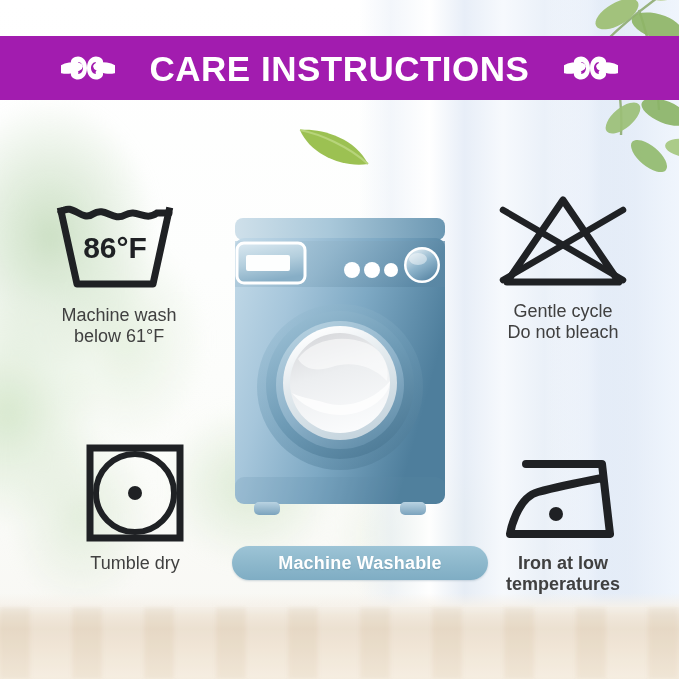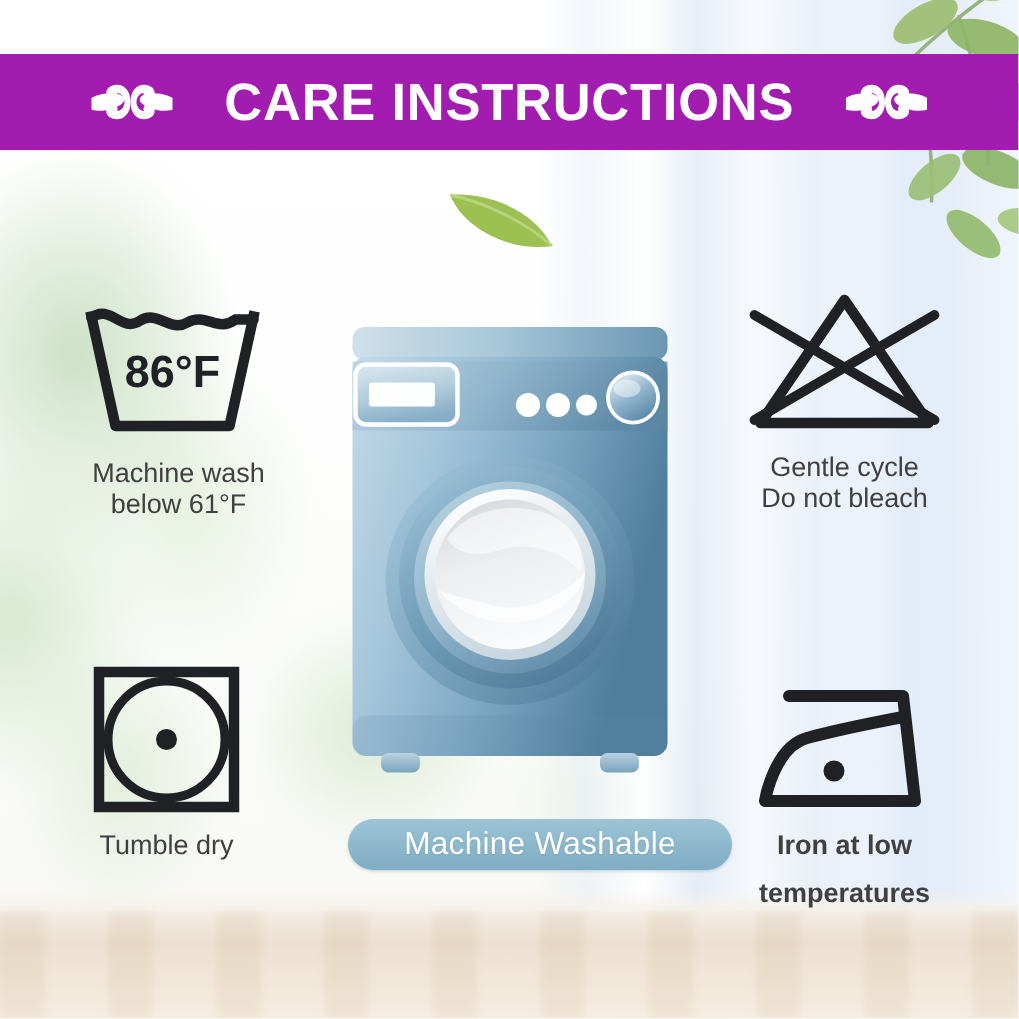--- a/index.html
+++ b/index.html
@@ -95,37 +95,38 @@
   .care{
     position:absolute;text-align:center;
     color:#1a1a1a;
   }
   .care .glyph{display:flex;align-items:flex-end;justify-content:center;height:104px;}
   .care .cap{
     font-size:18px;line-height:1.17;color:#404040;margin-top:9px;white-space:nowrap;
   }
   #care-wash{left:8px;top:192px;width:222px;}
   #care-bleach{left:452px;top:188px;width:222px;}
-  #care-dry{left:0;top:440px;width:222px;}
+  #care-dry{left:24px;top:440px;width:222px;}
   #care-iron{left:452px;top:440px;width:222px;font-weight:bold;}
 
   
   .machine{position:absolute;left:232px;top:215px;width:216px;height:310px;}
 
   
   .badge{
     position:absolute;left:232px;top:546px;width:256px;height:34px;
     border-radius:17px;
     background:linear-gradient(to bottom,#9dc4d6 0%, #8cb7cb 55%, #7fadc4 100%);
     display:flex;align-items:center;justify-content:center;
     box-shadow:0 1px 2px rgba(120,150,170,.35);
   }
   .badge span{
-    color:#ffffff;font-size:21px;letter-spacing:.2px;white-space:nowrap;
+    color:#ffffff;font-size:18px;letter-spacing:.2px;white-space:nowrap;
     text-shadow:0 1px 1px rgba(90,125,145,.35);
+    font-weight:bold;
   }
 
   
   .leaf-float{position:absolute;left:296px;top:120px;width:76px;height:50px;}
 </style>
 </head>
 <body>
 
 <div id="stage">
 
@@ -219,21 +220,21 @@
   </div>
 
   <div class="care" id="care-iron">
     <div class="glyph">
       <svg width="130" height="92" viewBox="0 0 130 92">
         <path d="M28 12 L104 12 L112 82 L12 82 C12 82 18 46 40 40 C62 34 104 26 104 26" fill="none" stroke="#1f2124" stroke-width="8" stroke-linejoin="round" stroke-linecap="round"></path>
         <circle cx="58" cy="62" r="7" fill="#1f2124"></circle>
       </svg>
     </div>
     <div class="cap">Iron at low</div>
-    <div class="cap" style="margin-top:11px">temperatures</div>
+    <div class="cap" style="margin-top:0">temperatures</div>
   </div>
 
   <svg class="machine" viewBox="0 0 216 310">
     <defs>
       <linearGradient id="gBody" x1="0" y1="0" x2="1" y2="0.35">
         <stop offset="0%" stop-color="#c3dae8"></stop>
         <stop offset="30%" stop-color="#a6c6db"></stop>
         <stop offset="62%" stop-color="#7ea9c4"></stop>
         <stop offset="100%" stop-color="#4e7e9c"></stop>
       </linearGradient>

